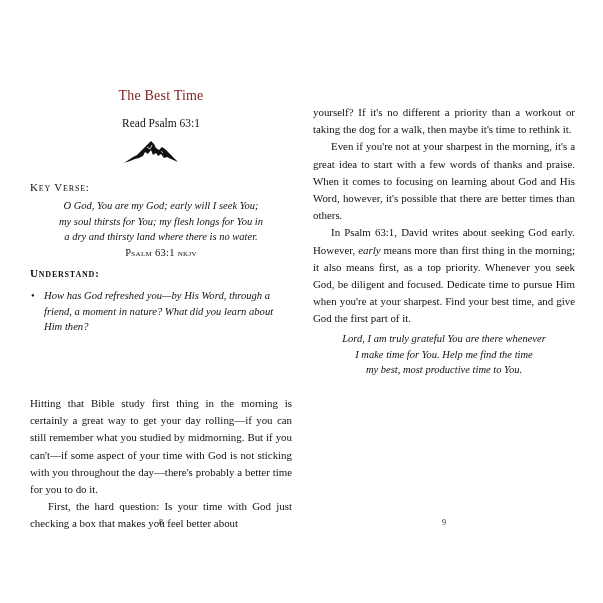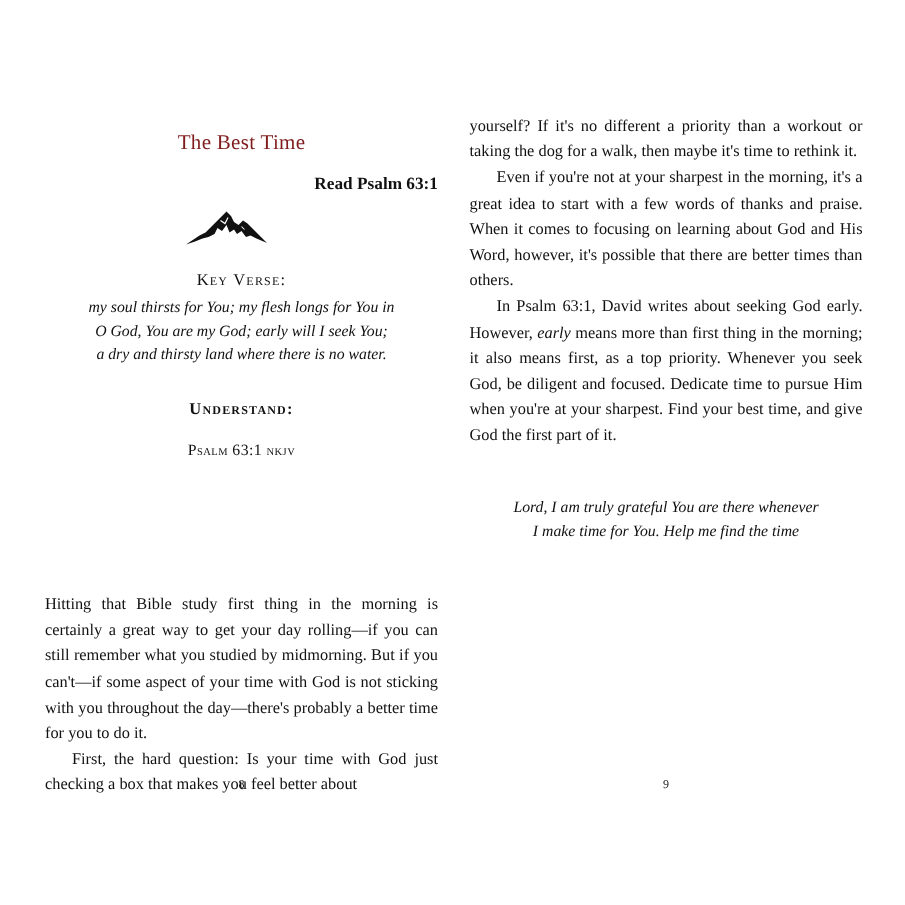--- a/index.html
+++ b/index.html
@@ -5,30 +5,30 @@
   html, body { margin: 0; padding: 0; background: #ffffff; }
   body { width: 603px; height: 603px; position: relative; overflow: hidden;
          font-family: "Liberation Serif", "DejaVu Serif", serif; color: #1a1a1a; }
   .spread { position: absolute; left: 0; top: 0; width: 603px; height: 603px; }
   .page { position: absolute; top: 0; height: 603px; }
   .page-left { left: 30px; width: 262px; }
   .page-right { left: 313px; width: 262px; }
 
   .title { position: absolute; top: 88px; left: 0; width: 262px; text-align: center;
            font-size: 14px; letter-spacing: 0.2px; color: #7f1d1d; }
-  .subtitle { position: absolute; top: 117px; left: 0; width: 262px; text-align: right;
-              font-size: 11.5px; color: #111; font-weight: bold; }
+  .subtitle { position: absolute; top: 117px; left: 0; width: 262px; text-align: center;
+              font-size: 11.5px; color: #111; }
   .mountains { position: absolute; top: 138px; left: 93px; width: 56px; height: 26px; }
 
-  .heading { position: absolute; left: 0; width: 262px; text-align: center;
+  .heading { position: absolute; left: 0; width: 262px; 
              font-size: 11px; font-variant: small-caps; letter-spacing: 0.8px; color: #111; }
 
   .verse { position: absolute; top: 198px; left: 0; width: 262px; text-align: center;
            font-style: italic; font-size: 10.5px; line-height: 15.5px; color: #111; }
-  .verse-ref { font-style: normal; font-variant: small-caps; letter-spacing: 0.3px; font-size: 10.5px; margin-top: 48px; }
+  .verse-ref { font-style: normal; font-variant: small-caps; letter-spacing: 0.3px; font-size: 10.5px; }
 
   .bullets { position: absolute; top: 288px; left: 0; width: 262px; margin: 0; padding: 0; list-style: none; }
   .bullets li { position: relative; padding-left: 14px; font-style: italic; font-size: 10.6px;
                 line-height: 15.5px; margin-bottom: 5px; color: #111; }
   .bullets li::before { content: "•"; position: absolute; left: 1px; top: 0; font-style: normal; }
 
   .body-text { position: absolute; left: 0; width: 262px; font-size: 10.9px; line-height: 17.2px;
                text-align: justify; color: #111; }
   .body-text p { margin: 0; }
   .indent { text-indent: 18px; }
@@ -48,45 +48,47 @@
     <div class="subtitle">Read Psalm 63:1</div>
 
     <svg class="mountains" viewBox="0 0 56 26">
       <path d="M1 25 L10 19 L14 17 L18 13 L22 9 L26 5 L28 3 L31 6 L33 10 L36 12 L39 9 L42 11 L46 15 L50 19 L55 24 L48 21 L44 19 L41 20 L38 16 L35 18 L33 15 L30 17 L28 12 L25 16 L22 14 L20 18 L16 20 L12 21 L7 23 Z" fill="#111"></path>
       <path d="M24 9 L27 11 L29 7" stroke="#fff" stroke-width="0.8" fill="none"></path>
       <path d="M38 13 L40 15" stroke="#fff" stroke-width="0.7" fill="none"></path>
     </svg>
 
     <div class="heading" style="top:181px;">Key Verse:</div>
     <div class="verse">
+      <div>O God, You are my God; early will I seek You;</div>
       <div>my soul thirsts for You; my flesh longs for You in</div>
-      <div>O God, You are my God; early will I seek You;</div>
       <div>a dry and thirsty land where there is no water.</div>
       <div class="verse-ref">Psalm 63:1 nkjv</div>
     </div>
 
     <div class="heading" style="top:267px;font-weight:bold;">Understand:</div>
     <ul class="bullets">
+      <li>How has God refreshed you—by His Word, through a friend, a moment in nature? What did you learn about Him then?</li>
     </ul>
 
     <div class="body-text" style="top:395px;">
       <p>Hitting that Bible study first thing in the morning is certainly a great way to get your day rolling—if you can still remember what you studied by midmorning. But if you can't—if some aspect of your time with God is not sticking with you throughout the day—there's probably a better time for you to do it.</p>
       <p class="indent">First, the hard question: Is your time with God just checking a box that makes you feel better about</p>
     </div>
 
     <div class="page-num">8</div>
   </div>
 
   <div class="page page-right">
-    <div class="body-text" style="top:76px;">
+    <div class="body-text" style="top:104px;">
       <p>yourself? If it's no different a priority than a workout or taking the dog for a walk, then maybe it's time to rethink it.</p>
       <p class="indent">Even if you're not at your sharpest in the morning, it's a great idea to start with a few words of thanks and praise. When it comes to focusing on learning about God and His Word, however, it's possible that there are better times than others.</p>
       <p class="indent"><span>In Psalm 63:1, David writes about seeking God early. However, </span><em>early</em><span> means more than first thing in the morning; it also means first, as a top priority. Whenever you seek God, be diligent and focused. Dedicate time to pursue Him when you're at your sharpest. Find your best time, and give God the first part of it.</span></p>
     </div>
 
     <div class="prayer">
       <div>Lord, I am truly grateful You are there whenever</div>
       <div>I make time for You. Help me find the time</div>
+      <div>my best, most productive time to You.</div>
     </div>
 
     <div class="page-num">9</div>
   </div>
 </div>
 
 </body></html>

